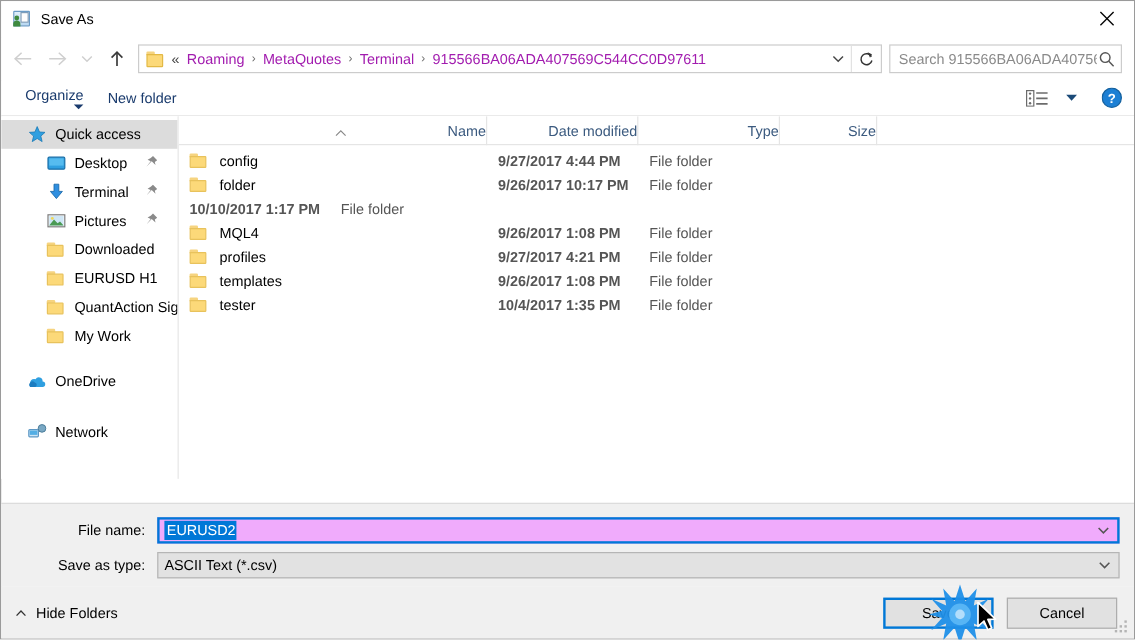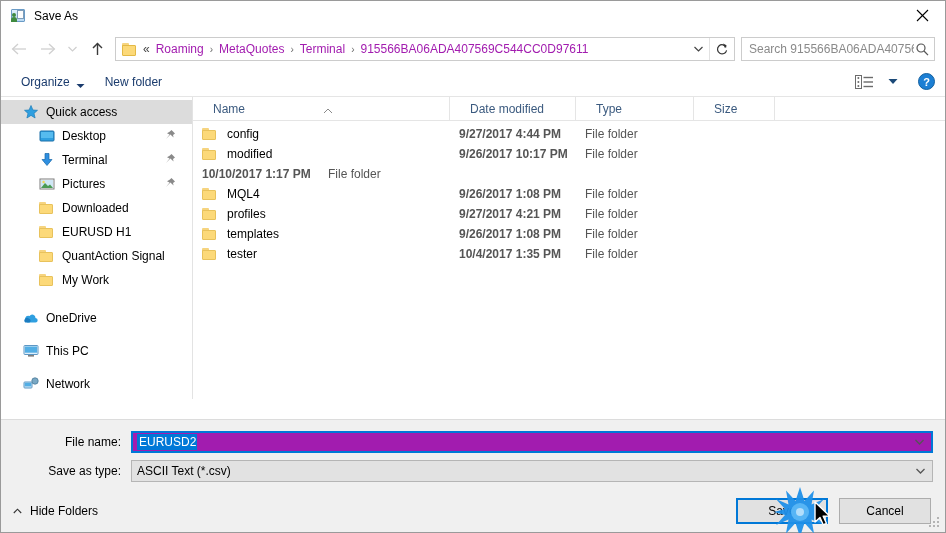--- a/index.html
+++ b/index.html
@@ -166,35 +166,36 @@
     border-bottom: 1px solid #e5e5e5;
     display: flex;
     align-items: center;
     padding: 0 10px 0 14px;
   }
   .tb-item {
     font-size: 12px; color: #1a3b6d;
     display: flex; align-items: flex-end;
     padding: 3px 6px;
     margin-right: 8px;
+    flex-direction: column;
   }
   .tb-caret { margin-left: 6px; display:flex; }
   .tb-spacer { flex: 1 1 auto; }
   .viewbtn { display:flex; align-items:center; padding: 2px 4px; }
   .helpbtn { margin-left: 16px; display:flex; align-items:center; }
 
   
   .body {
     flex: 1 1 auto;
     display: flex;
     min-height: 0;
     background: #ffffff;
   }
   .sidebar {
-    width: 192px; flex: none;
+    width: 148px; flex: none;
     background: #ffffff;
     border-right: 1px solid #e3e3e3;
     padding-top: 3px;
     overflow: hidden;
   }
   .side-item {
     height: 24px;
     display: flex;
     align-items: center;
     padding-left: 22px;
@@ -236,27 +237,28 @@
     height: 24px; min-height: 24px;
     display: flex;
     align-items: center;
     border-bottom: 1px solid #e5e5e5;
     position: relative;
     background: #ffffff;
   }
   .colh {
     font-size: 12px;
     color: #3b5a7f;
-    padding-left: 20px;
+    padding-left: 9px;
     height: 24px;
     line-height: 24px;
     border-right: 1px solid #e5e5e5;
     flex: none;
     overflow: hidden;
     white-space: nowrap;
+    text-align: right;
   }
   .col-name { width: 257px; position: relative; }
   .col-date { width: 126px; }
   .col-type { width: 118px; }
   .col-size { width: 81px; }
   .sortmark {
     position: absolute;
     left: 130px; top: 1px;
     width: 10px; height: 6px;
   }
@@ -302,21 +304,21 @@
   .combo {
     flex: 1 1 auto;
     height: 22px;
     display: flex;
     align-items: center;
     padding-left: 4px;
     font-size: 12px;
     position: relative;
   }
   .combo.focused {
-    background: #a21caf;
+    background: #f0abfc;
     border: 2px solid #0078d7;
     align-items: center;
   }
   .combo.disabledlook {
     background: #e2e2e2;
     border: 1px solid #b5b5b5;
     padding-left: 5px;
   }
   .combo-caret {
     position: absolute;
@@ -605,30 +607,20 @@
           <svg width="16" height="16" viewBox="0 0 16 16">
             <path d="M4.3 12.5 h8 a2.3 2.3 0 0 0 0.2 -4.6 A3.2 3.2 0 0 0 6.6 6 A2.8 2.8 0 0 0 4.3 12.5 Z" fill="#2f9fe0"></path>
             <path d="M2.2 12.5 h4.2 a2 2 0 0 0 -0.4 -3.8 A2.2 2.2 0 0 0 2.2 12.5 Z" fill="#1b7cc0"></path>
           </svg>
         </span>
         <span class="side-label">OneDrive</span>
       </div>
 
       <div style="height:9px;"></div>
 
-      <div class="side-item">
-        <span class="side-ico">
-          <svg width="16" height="16" viewBox="0 0 16 16">
-            <rect x="1" y="2.5" width="14" height="9" rx="0.8" fill="#dfeffb" stroke="#5d97c4" stroke-width="1"></rect>
-            <rect x="2" y="3.5" width="12" height="6.2" fill="#53aee4"></rect>
-            <rect x="5" y="12" width="6" height="1.6" fill="#7d7d7d"></rect>
-          </svg>
-        </span>
-        <span class="side-label">This PC</span>
-      </div>
 
       <div style="height:9px;"></div>
 
       <div class="side-item">
         <span class="side-ico">
           <svg width="16" height="16" viewBox="0 0 16 16">
             <rect x="1" y="6" width="8" height="6" rx="0.8" fill="#cfe6f5" stroke="#5d97c4" stroke-width="1"></rect>
             <rect x="1.8" y="6.8" width="6.4" height="3.6" fill="#53aee4"></rect>
             <circle cx="12" cy="5" r="3.2" fill="#7aa8c4" stroke="#4a7b99" stroke-width="0.8"></circle>
           </svg>
@@ -670,21 +662,21 @@
           <div class="cell-date">9/27/2017 4:44 PM</div>
           <div class="cell-type">File folder</div>
           <div class="cell-size"></div>
         </div>
         <div class="row">
           <div class="cell-name">
             <span class="side-ico ico-folder">
                 <span class="f-tab"></span>
                 <span class="f-body"></span>
               </span>
-            <span>modified</span>
+            <span>folder</span>
           </div>
           <div class="cell-date">9/26/2017 10:17 PM</div>
           <div class="cell-type">File folder</div>
           <div class="cell-size"></div>
         </div>
         <div class="row">
           <div class="cell-date">10/10/2017 1:17 PM</div>
           <div class="cell-type">File folder</div>
           <div class="cell-size"></div>
         </div>

